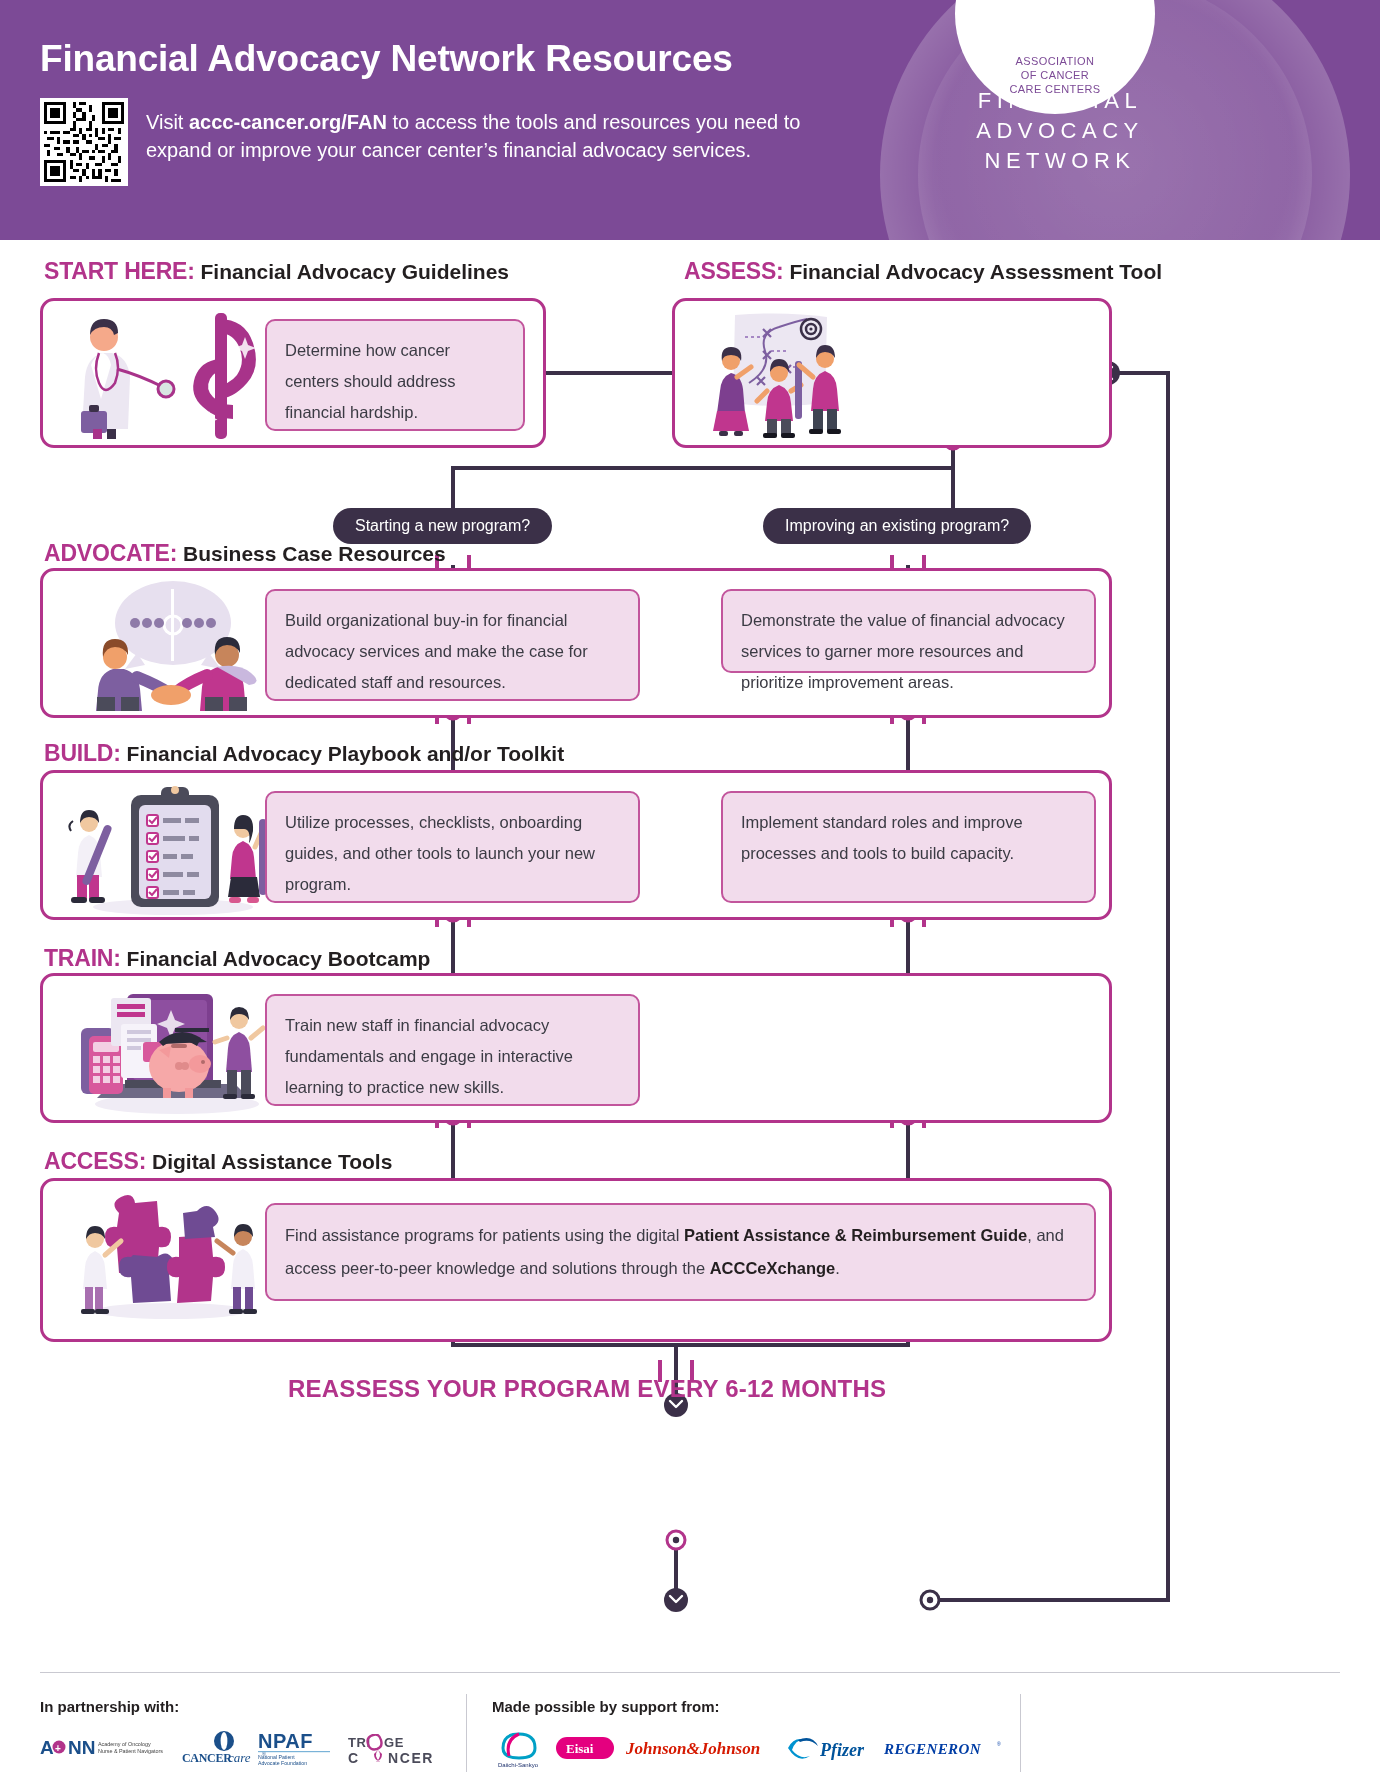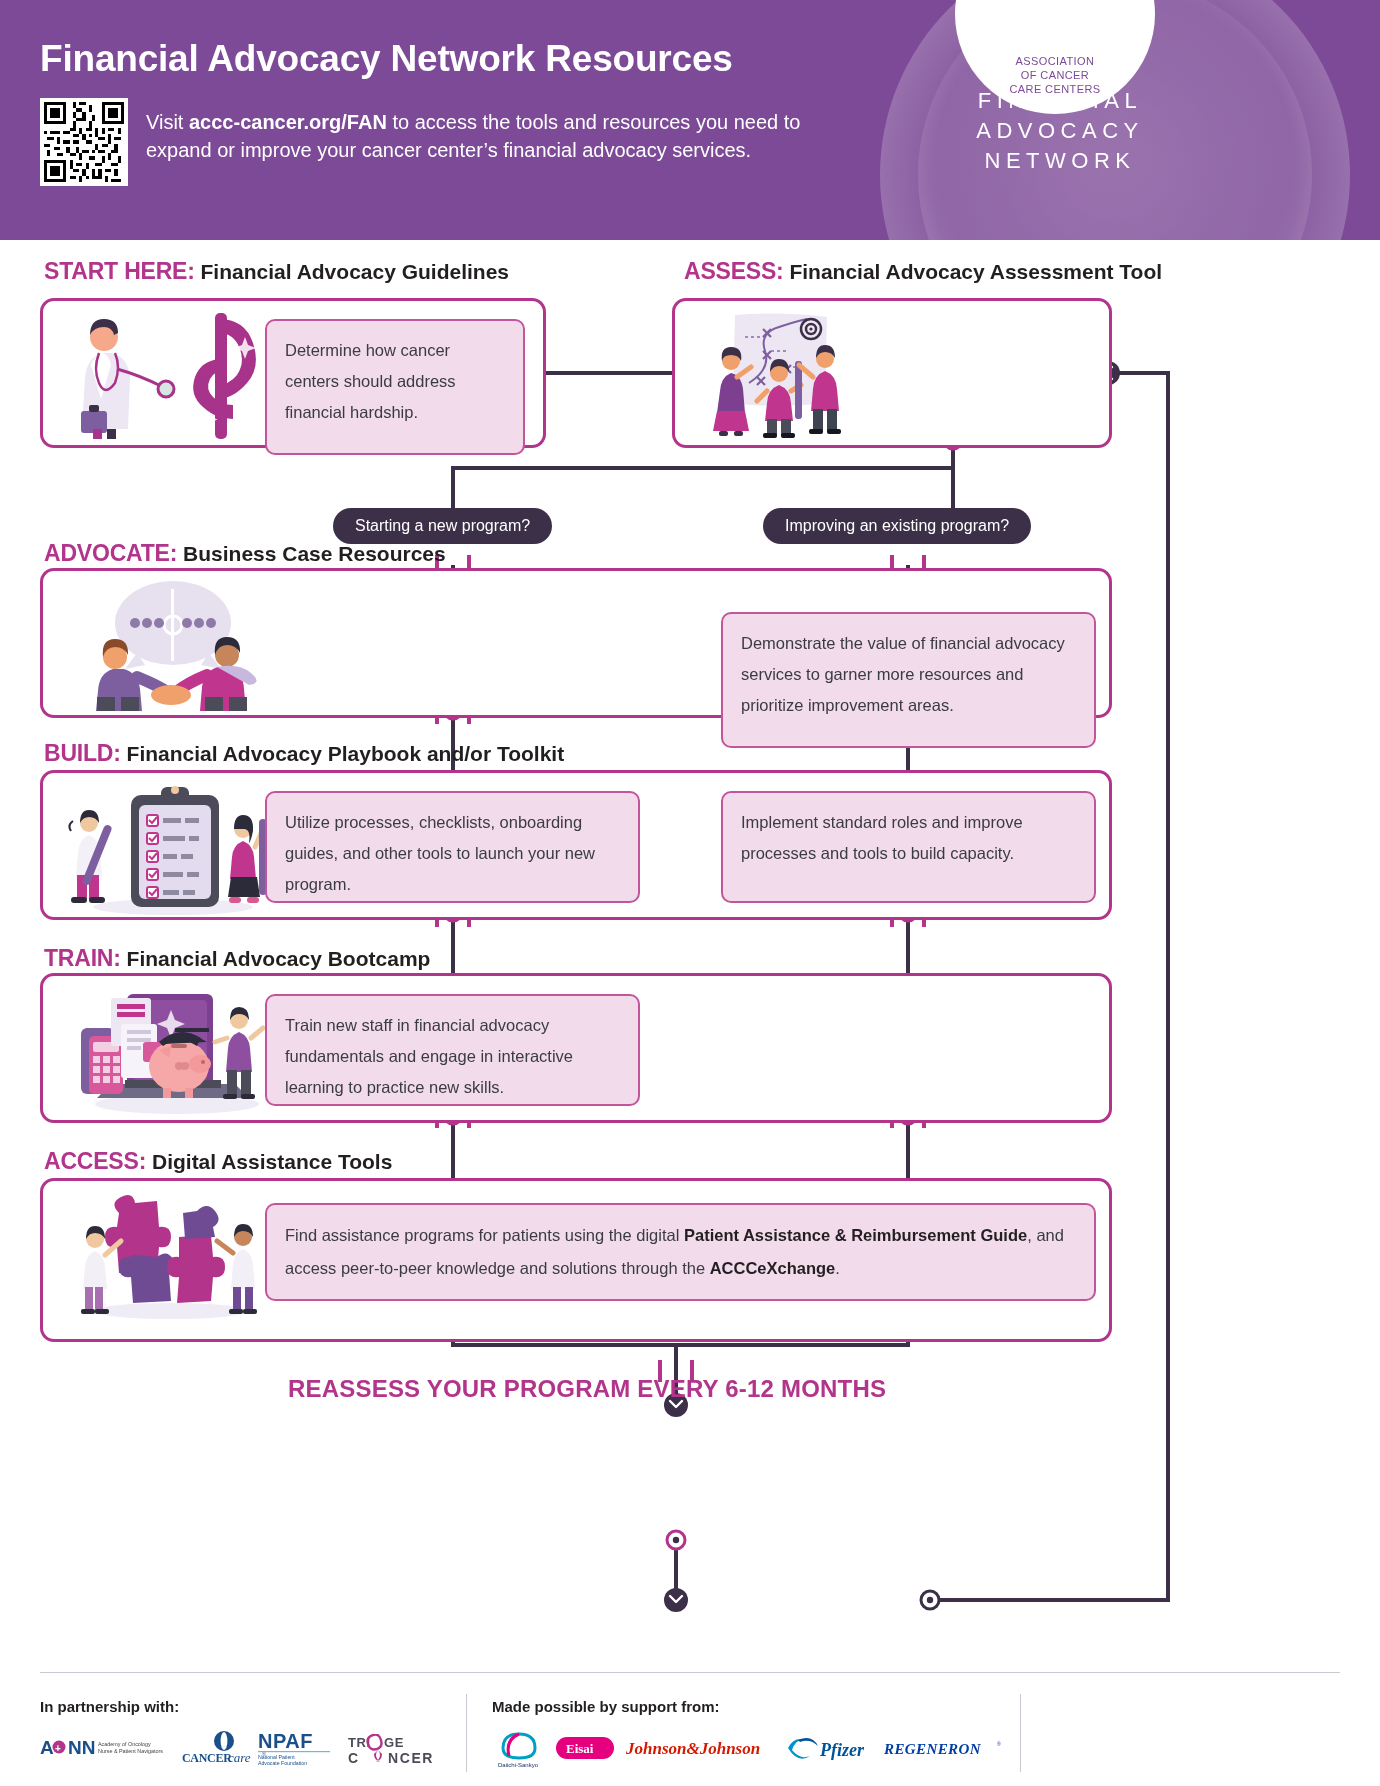--- a/index.html
+++ b/index.html
@@ -447,21 +447,21 @@
           <path d="M48 56 q22 6 46 18" stroke="#a8338a" stroke-width="3" fill="none"></path>
           <circle cx="97" cy="76" r="8" fill="#d8e6e2" stroke="#a8338a" stroke-width="3"></circle>
           <path d="M30 40 q-6 16 0 30 q6 14 16 0 q6 -16 0 -30" fill="none" stroke="#a8338a" stroke-width="2.5"></path>
           <rect x="12" y="98" width="26" height="22" rx="3" fill="#7d5fa0"></rect>
           <rect x="20" y="92" width="10" height="7" rx="2" fill="#3b3048"></rect>
           <rect x="24" y="116" width="9" height="10" fill="#a8338a"></rect>
           <rect x="38" y="116" width="9" height="10" fill="#3b3048"></rect>
         </g>
       </svg>
     </div>
-    <div class="bubble" style="left:222px; top:18px; width:260px; height:136px;">Determine how cancer centers should address financial hardship.</div>
+    <div class="bubble" style="left:222px; top:18px; width:260px; height:112px;">Determine how cancer centers should address financial hardship.</div>
   </div>
 
   <div class="sec-label" style="left:684px; top:18px;">
     <span class="kw">ASSESS:</span>
     <span>Financial Advocacy Assessment Tool</span>
   </div>
   <div class="card" style="left:672px; top:58px; width:440px; height:150px;">
     <div class="art" style="left:26px; top:10px;">
       <svg width="160" height="130" viewBox="0 0 160 130">
         <path d="M34 4 q50 -4 92 2 l-2 86 q-46 6 -92 0 z" fill="#ece7f2"></path>
@@ -557,21 +557,22 @@
           <rect x="138" y="116" width="18" height="18" fill="#4b4b5a"></rect>
           <rect x="162" y="116" width="18" height="18" fill="#4b4b5a"></rect>
           <circle cx="160" cy="74" r="12" fill="#c7855b"></circle>
           <path d="M148 74 q-2 -18 12 -18 q14 0 13 16 q-4 -8 -13 -8 q-9 0 -12 10z" fill="#2b2b3a"></path>
           <path d="M140 94 q-20 8 -32 18" stroke="#c0368e" stroke-width="12" stroke-linecap="round" fill="none"></path>
           <path d="M150 86 q22 -4 34 6 q12 10 -2 12" fill="#c9b8de"></path>
         </g>
         <ellipse cx="104" cy="114" rx="20" ry="10" fill="#f0a06a"></ellipse>
       </svg>
     </div>
-    <div class="bubble" style="left:678px; top:18px; width:375px; height:136px;margin-top:23px;">Demonstrate the value of financial advocacy services to garner more resources and prioritize improvement areas.</div>
+    <div class="bubble" style="left:222px; top:18px; width:375px; height:112px;">Build organizational buy-in for financial advocacy services and make the case for dedicated staff and resources.</div>
+    <div class="bubble" style="left:678px; top:18px; width:375px; height:84px;">Demonstrate the value of financial advocacy services to garner more resources and prioritize improvement areas.</div>
   </div>
 
   <div class="sec-label" style="left:44px; top:500px;">
     <span class="kw">BUILD:</span>
     <span>Financial Advocacy Playbook and/or Toolkit</span>
   </div>
   <div class="card" style="left:40px; top:530px; width:1072px; height:150px;">
     <div class="art" style="left:24px; top:6px;">
       <svg width="212" height="138" viewBox="0 0 212 138">
         <ellipse cx="106" cy="128" rx="80" ry="8" fill="#f0ecf5"></ellipse>

